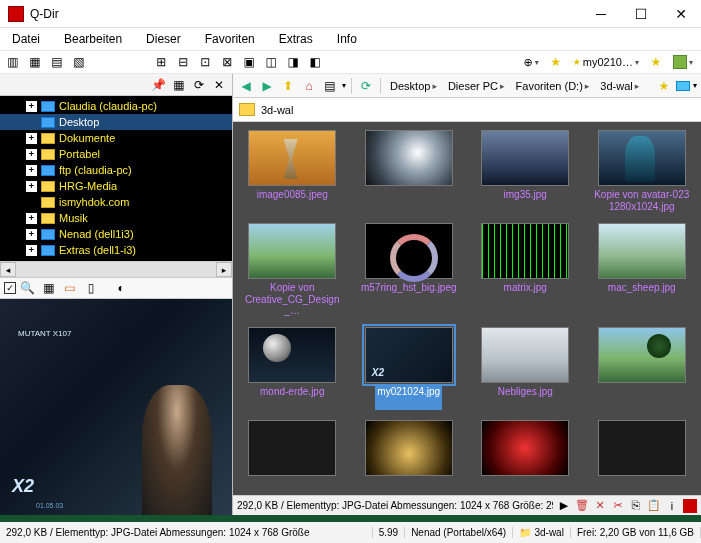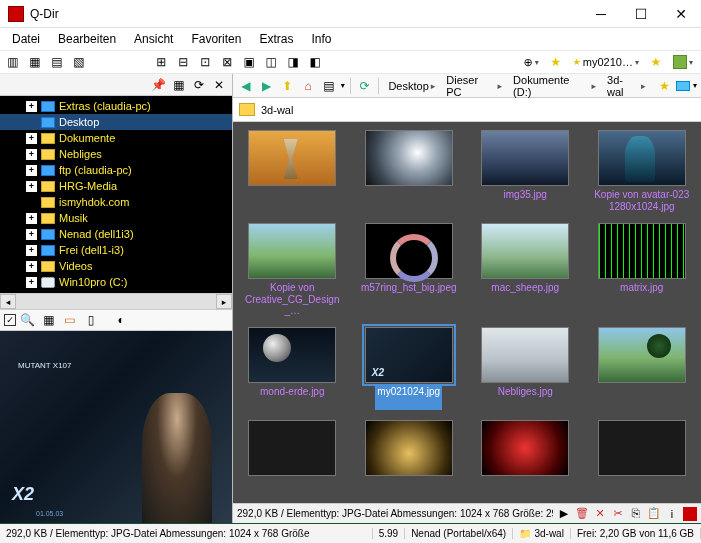--- a/index.html
+++ b/index.html
@@ -2,21 +2,21 @@
 <html><head>
 <meta charset="utf-8">
 <style>
 * { margin: 0; padding: 0; box-sizing: border-box; }
 body { font-family: "Segoe UI", Tahoma, sans-serif; font-size: 11px; background: #fff; width: 701px; height: 543px; overflow: hidden; display: flex; flex-direction: column; }
 .titlebar { height: 28px; display: flex; align-items: center; border-bottom: 1px solid #ddd; }
 .titlebar .icon-app { width: 16px; height: 16px; background: #c00; margin: 0 6px 0 8px; display: inline-block; border: 1px solid #800; }
 .titlebar .title { flex: 1; font-size: 12px; }
 .win-btn { width: 40px; height: 28px; display: flex; align-items: center; justify-content: center; font-size: 14px; cursor: default; }
 
-.menubar { height: 22px; display: flex; align-items: center; padding: 0 4px; gap: 2px; }
+.menubar { height: 22px; display: flex; align-items: center; padding: 0 4px; gap: 8px; }
 .menubar span { padding: 2px 8px; font-size: 12px; }
 
 .toolbar-main { height: 24px; display: flex; align-items: center; padding: 0 4px; gap: 4px; border-top: 1px solid #e8e8e8; border-bottom: 1px solid #e8e8e8; }
 .tool-icon { width: 18px; height: 18px; display: flex; align-items: center; justify-content: center; font-size: 12px; }
 .tool-drop { display: flex; align-items: center; font-size: 11px; padding: 0 4px; gap: 2px; }
 .tool-drop .chev { font-size: 8px; color: #555; }
 .star { color: #e6c200; }
 .star.small { font-size: 9px; }
 .green-sq { width: 14px; height: 14px; background: #7cb342; border: 1px solid #558b2f; }
 .cyan-sq { width: 14px; height: 10px; background: #4fc3f7; border: 1px solid #0288d1; }
@@ -35,21 +35,21 @@
 .folder.blue { background: #42a5f5; border: 1px solid #1976d2; }
 .folder.drive { background: #eceff1; border: 1px solid #90a4ae; border-radius: 2px; }
 .tree-row.sel { background: #1e4a7a; color: #fff; }
 .tree-row.depth1 { padding-left: 26px; }
 .tree-scroll-h { height: 16px; background: #f0f0f0; border-top: 1px solid #ccc; display: flex; }
 .tree-scroll-h .track { flex: 1; background: #e0e0e0; }
 .tree-scroll-h .btn { width: 16px; background: #e8e8e8; border: 1px solid #bbb; font-size: 9px; text-align: center; line-height: 14px; }
 
 .preview-toolbar { height: 22px; display: flex; align-items: center; gap: 3px; padding: 0 4px; background: #f8f8f8; border-top: 1px solid #ccc; border-bottom: 1px solid #ccc; }
 .preview-toolbar .chk { width: 12px; height: 12px; border: 1px solid #333; display: inline-flex; align-items: center; justify-content: center; font-size: 9px; }
-.preview { flex: 1; background: linear-gradient(135deg,#1a2332 0%,#0a1420 40%,#2a3a4a 100%); display: flex; align-items: center; justify-content: flex-start; padding: 0; position: relative; overflow: hidden; }
+.preview { flex: 1; background: linear-gradient(135deg,#1a2332 0%,#0a1420 40%,#2a3a4a 100%); display: flex; align-items: center; justify-content: flex-start; padding: 28px; position: relative; overflow: hidden; }
 .preview .x2 { position: absolute; bottom: 18px; left: 12px; color: #cfe8ff; font-size: 18px; font-weight: bold; font-style: italic; }
 .preview .date { position: absolute; bottom: 6px; left: 36px; color: #6fa3cc; font-size: 7px; }
 .preview .tag { position: absolute; top: 30px; left: 18px; color: #d8e8f5; font-size: 8px; }
 .preview .figure { position: absolute; right: 20px; bottom: 0; width: 70px; height: 130px; background: radial-gradient(ellipse at 50% 20%,#c9a98a 0%,#4a3828 40%,#1a1a1a 100%); border-radius: 40% 40% 0 0; }
 
 .right-toolbar { height: 24px; display: flex; align-items: center; gap: 3px; padding: 0 4px; background: #f8f8f8; border-bottom: 1px solid #ccc; font-size: 11px; }
 .right-toolbar .sep { width: 1px; height: 16px; background: #ccc; margin: 0 2px; }
 .crumb { display: flex; align-items: center; gap: 2px; padding: 0 4px; }
 .crumb .chev { font-size: 9px; color: #555; }
 
@@ -61,21 +61,21 @@
 .thumb-item { display: flex; flex-direction: column; align-items: center; }
 .thumb-img { width: 88px; height: 56px; border: 1px solid #777; background: #222; }
 .thumb-img.sel { outline: 2px solid #4a90d9; outline-offset: 1px; background-color: rgba(74,144,217,.25); }
 .thumb-name { color: #c77dff; font-size: 10px; text-align: center; margin-top: 3px; max-width: 96px; line-height: 1.15; min-height: 24px; word-break: break-word; }
 .thumb-name.sel { background: #4a90d9; color: #fff; padding: 0 2px; text-align: center; }
 
 .right-status { height: 20px; background: #f0f0f0; border-top: 1px solid #ccc; display: flex; align-items: center; padding: 0 4px; gap: 4px; font-size: 10px; }
 .right-status .txt { flex: 1; white-space: nowrap; overflow: hidden; }
 .small-icon { width: 14px; height: 14px; display: inline-flex; align-items: center; justify-content: center; font-size: 11px; }
 
-.statusbar { height: 20px; border-top: 1px solid #14532d; display: flex; align-items: center; font-size: 10px; background: #f4f4f4; }
+.statusbar { height: 28px; border-top: 7px solid #14532d; display: flex; align-items: center; font-size: 10px; background: #f4f4f4; }
 .statusbar .cell { padding: 0 6px; border-right: 1px solid #ccc; white-space: nowrap; }
 .statusbar .cell.grow { flex: 1; }
 
 
 .t-hourglass { background: linear-gradient(180deg,#e8a845 0%,#b36a1f 100%); position:relative; }
 .t-hourglass::after{content:"";position:absolute;left:40%;top:8px;width:14px;height:40px;background:linear-gradient(180deg,#d9c7a0,#8a6a3a);clip-path:polygon(0 0,100% 0,60% 50%,100% 100%,0 100%,40% 50%);}
 .t-ball { background: radial-gradient(circle at 60% 40%,#fff,#9aa8b5 30%,#3a4652 70%,#111); }
 .t-cliff { background: linear-gradient(180deg,#6a7fa0,#2b3a55 70%,#0f1a2a); }
 .t-avatar { background: linear-gradient(180deg,#4a6a8a,#0a1a2a); position:relative;}
 .t-avatar::after{content:"";position:absolute;left:30%;top:5px;width:30px;height:46px;background:linear-gradient(180deg,#3a8aaa,#0a2a3a);border-radius:40% 40% 10% 10%;}
@@ -102,21 +102,21 @@
   <span class="icon-app"></span>
   <span class="title">Q-Dir</span>
   <div class="win-btn">─</div>
   <div class="win-btn">☐</div>
   <div class="win-btn win-close">✕</div>
 </div>
 
 <div class="menubar">
   <span>Datei</span>
   <span>Bearbeiten</span>
-  <span>Ansicht</span>
+  <span>Dieser</span>
   <span>Favoriten</span>
   <span>Extras</span>
   <span>Info</span>
 </div>
 
 <div class="toolbar-main">
   <span class="tool-icon">▥</span>
   <span class="tool-icon">▦</span>
   <span class="tool-icon">▤</span>
   <span class="tool-icon">▧</span>
@@ -150,36 +150,36 @@
     <div class="tree-toolbar">
       <span class="tool-icon">📌</span>
       <span class="tool-icon">▦</span>
       <span class="tool-icon">⟳</span>
       <span class="tool-icon">✕</span>
     </div>
     <div class="tree" id="tree-container">
         <div class="tree-row depth1">
           <span class="expander">+</span>
           <span class="folder blue"></span>
-          <span>Extras (claudia-pc)</span>
+          <span>Claudia (claudia-pc)</span>
         </div>
         <div class="tree-row depth1 sel">
           <span class="expander blank"></span>
           <span class="folder blue"></span>
           <span>Desktop</span>
         </div>
         <div class="tree-row depth1">
           <span class="expander">+</span>
           <span class="folder yellow"></span>
           <span>Dokumente</span>
         </div>
         <div class="tree-row depth1">
           <span class="expander">+</span>
           <span class="folder yellow"></span>
-          <span>Nebliges</span>
+          <span>Portabel</span>
         </div>
         <div class="tree-row depth1">
           <span class="expander">+</span>
           <span class="folder blue"></span>
           <span>ftp (claudia-pc)</span>
         </div>
         <div class="tree-row depth1">
           <span class="expander">+</span>
           <span class="folder yellow"></span>
           <span>HRG-Media</span>
@@ -195,21 +195,21 @@
           <span>Musik</span>
         </div>
         <div class="tree-row depth1">
           <span class="expander">+</span>
           <span class="folder blue"></span>
           <span>Nenad (dell1i3)</span>
         </div>
         <div class="tree-row depth1">
           <span class="expander">+</span>
           <span class="folder blue"></span>
-          <span>Frei (dell1-i3)</span>
+          <span>Extras (dell1-i3)</span>
         </div>
         <div class="tree-row depth1">
           <span class="expander">+</span>
           <span class="folder yellow"></span>
           <span>Videos</span>
         </div>
         <div class="tree-row depth1">
           <span class="expander">+</span>
           <span class="folder drive"></span>
           <span>Win10pro (C:)</span>
@@ -251,40 +251,41 @@
       <span class="sep"></span>
       <span class="crumb">
           <span>Desktop</span>
           <span class="chev">▸</span>
         </span>
       <span class="crumb">
           <span>Dieser PC</span>
           <span class="chev">▸</span>
         </span>
       <span class="crumb">
-          <span>Dokumente (D:)</span>
+          <span>Favoriten (D:)</span>
           <span class="chev">▸</span>
         </span>
       <span class="crumb">
           <span>3d-wal</span>
           <span class="chev">▸</span>
         </span>
       <span style="flex:1"></span>
       <span class="tool-icon star">★</span>
       <span class="cyan-sq"></span>
       <span class="chev" style="font-size:8px">▾</span>
     </div>
     <div class="addr-bar">
       <span class="folder-icon"></span>
       <span>3d-wal</span>
     </div>
     <div class="thumbs">
       <div class="thumb-grid" id="thumb-grid">
           <div class="thumb-item">
             <div class="thumb-img t-hourglass"></div>
+            <div class="thumb-name">image0085.jpeg</div>
           </div>
           <div class="thumb-item">
             <div class="thumb-img t-ball"></div>
           </div>
           <div class="thumb-item">
             <div class="thumb-img t-cliff"></div>
             <div class="thumb-name">img35.jpg</div>
           </div>
           <div class="thumb-item">
             <div class="thumb-img t-avatar"></div>
@@ -292,26 +293,26 @@
           </div>
           <div class="thumb-item">
             <div class="thumb-img t-valley"></div>
             <div class="thumb-name">Kopie von Creative_CG_Design_…</div>
           </div>
           <div class="thumb-item">
             <div class="thumb-img t-ring"></div>
             <div class="thumb-name">m57ring_hst_big.jpeg</div>
           </div>
           <div class="thumb-item">
+            <div class="thumb-img t-matrix"></div>
+            <div class="thumb-name">matrix.jpg</div>
+          </div>
+          <div class="thumb-item">
             <div class="thumb-img t-sheep"></div>
             <div class="thumb-name">mac_sheep.jpg</div>
-          </div>
-          <div class="thumb-item">
-            <div class="thumb-img t-matrix"></div>
-            <div class="thumb-name">matrix.jpg</div>
           </div>
           <div class="thumb-item">
             <div class="thumb-img t-moon"></div>
             <div class="thumb-name">mond-erde.jpg</div>
           </div>
           <div class="thumb-item">
             <div class="thumb-img t-x2 sel"></div>
             <div class="thumb-name sel">my021024.jpg</div>
           </div>
           <div class="thumb-item">

